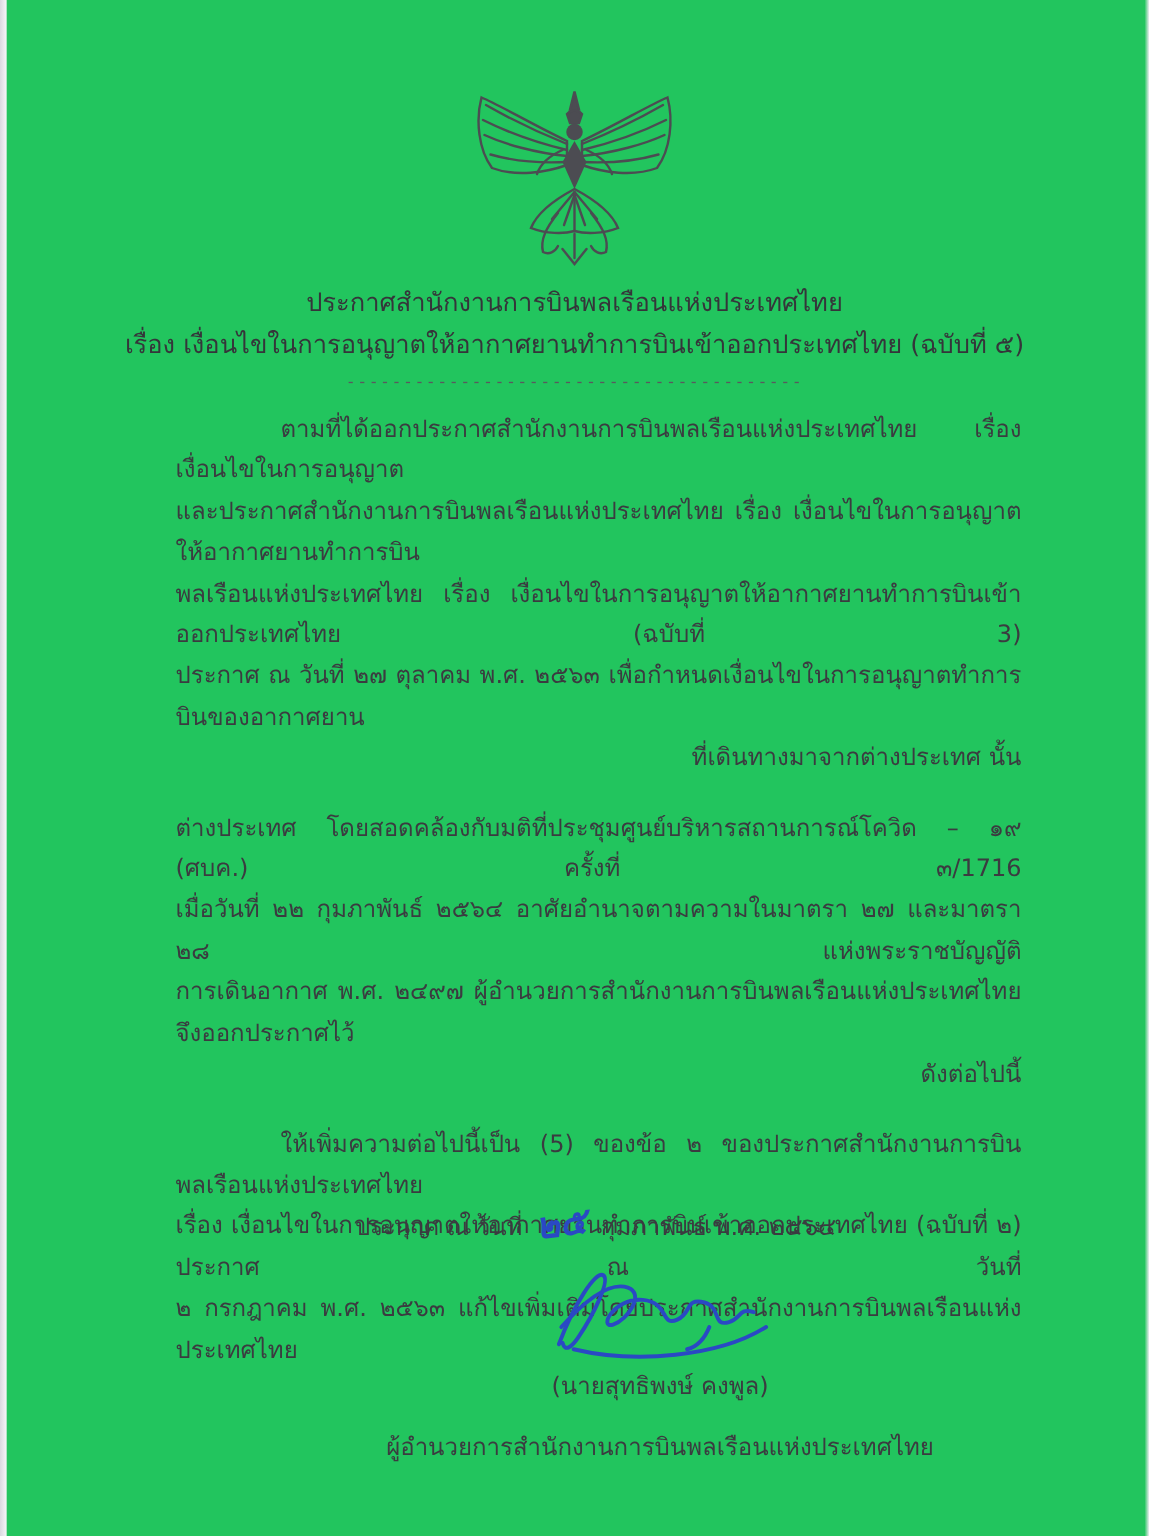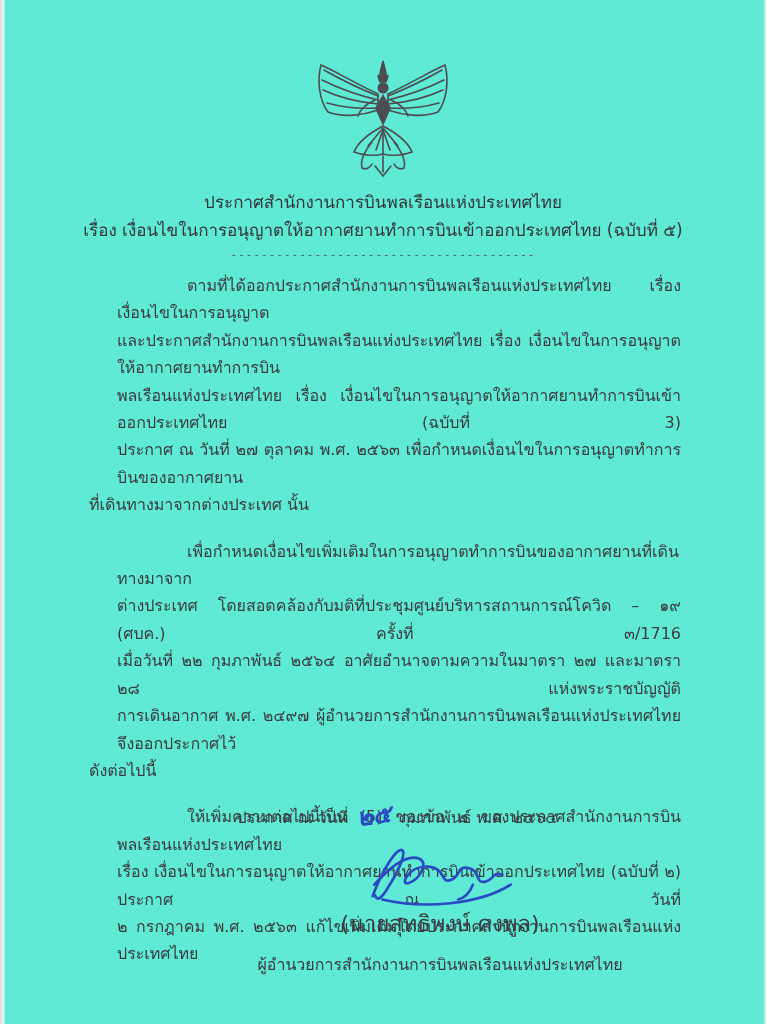--- a/index.html
+++ b/index.html
@@ -1,19 +1,19 @@
 <!DOCTYPE html>
 <html><head>
 <meta charset="utf-8">
 <style>
   html,body{margin:0;padding:0;background:#f4f4f6;}
   .page{
     position:relative;
     width:766px;height:1024px;
-    background:#5eead4;
+    background:#22c55e;
     overflow:hidden;
     font-family:"DejaVu Sans","Liberation Sans",sans-serif;
     color:#3b3b40;
   }
   .page::before{
     content:"";position:absolute;left:0;top:0;bottom:0;width:5px;
     background:linear-gradient(to right,#d9d9e0,#f3f3f6 80%,transparent);
   }
   .page::after{
     content:"";position:absolute;right:0;top:0;bottom:0;width:3px;
@@ -28,36 +28,36 @@
   .title-line{font-size:17px;line-height:28px;color:#35353a;}
   .divider{
     font-size:11px;letter-spacing:1px;color:#59595e;line-height:22px;
     font-family:"DejaVu Sans Mono","Liberation Mono",monospace;
   }
   .doc{
     position:absolute;left:89px;top:272px;width:592px;
     font-size:16px;line-height:27.4px;color:#3b3b40;
   }
   .para{margin:0 0 19px 0;}
-  .line{min-height:27.4px;white-space:nowrap;}
+  .line{min-height:27.4px;white-space:nowrap;text-align:right;}
   .j{white-space:normal;text-align:justify;text-align-last:justify;margin-left:28px;}
   .ind{text-indent:70px;}
   .signing{
     position:absolute;top:800px;left:190px;width:500px;text-align:center;
   }
   .dateline{
     font-size:16px;color:#3b3b40;padding-right:86px;line-height:30px;
   }
   .hand-day{
     display:inline-block;color:#2a49c4;font-size:24px;font-weight:bold;
     transform:rotate(-7deg);margin:0 4px;position:relative;top:1px;
     font-style:italic;
   }
   .sig-wrap{margin-top:4px;height:74px;}
-  .signer-name{font-size:22px;line-height:26px;}
+  .signer-name{font-size:16px;line-height:26px;}
   .signer-title{font-size:16px;line-height:26px;margin-top:15px;}
 </style>
 </head>
 <body>
 
 <div class="page">
 
   <div class="emblem">
     <svg width="150" height="124" viewBox="0 0 150 124" fill="none" stroke="#4c4c52" stroke-width="1.6" stroke-linecap="round">
 
@@ -112,21 +112,20 @@
 
     <div class="para">
       <div class="line j ind">ตามที่ได้ออกประกาศสำนักงานการบินพลเรือนแห่งประเทศไทย เรื่อง เงื่อนไขในการอนุญาต</div>
       <div class="line j">และประกาศสำนักงานการบินพลเรือนแห่งประเทศไทย เรื่อง เงื่อนไขในการอนุญาตให้อากาศยานทำการบิน</div>
       <div class="line j">พลเรือนแห่งประเทศไทย เรื่อง เงื่อนไขในการอนุญาตให้อากาศยานทำการบินเข้าออกประเทศไทย (ฉบับที่ 3)</div>
       <div class="line j">ประกาศ ณ วันที่ ๒๗ ตุลาคม พ.ศ. ๒๕๖๓ เพื่อกำหนดเงื่อนไขในการอนุญาตทำการบินของอากาศยาน</div>
       <div class="line">ที่เดินทางมาจากต่างประเทศ นั้น</div>
     </div>
 
     <div class="para">
-      <div class="line j ind">เพื่อกำหนดเงื่อนไขเพิ่มเติมในการอนุญาตทำการบินของอากาศยานที่เดินทางมาจาก</div>
       <div class="line j">ต่างประเทศ โดยสอดคล้องกับมติที่ประชุมศูนย์บริหารสถานการณ์โควิด – ๑๙ (ศบค.) ครั้งที่ ๓/1716</div>
       <div class="line j">เมื่อวันที่ ๒๒ กุมภาพันธ์ ๒๕๖๔ อาศัยอำนาจตามความในมาตรา ๒๗ และมาตรา ๒๘ แห่งพระราชบัญญัติ</div>
       <div class="line j">การเดินอากาศ พ.ศ. ๒๔๙๗ ผู้อำนวยการสำนักงานการบินพลเรือนแห่งประเทศไทยจึงออกประกาศไว้</div>
       <div class="line">ดังต่อไปนี้</div>
     </div>
 
     <div class="para" style="margin-bottom:0;">
       <div class="line j ind">ให้เพิ่มความต่อไปนี้เป็น (5) ของข้อ ๒ ของประกาศสำนักงานการบินพลเรือนแห่งประเทศไทย</div>
       <div class="line j">เรื่อง เงื่อนไขในการอนุญาตให้อากาศยานทำการบินเข้าออกประเทศไทย (ฉบับที่ ๒) ประกาศ ณ วันที่</div>
       <div class="line j">๒ กรกฎาคม พ.ศ. ๒๕๖๓ แก้ไขเพิ่มเติมโดยประกาศสำนักงานการบินพลเรือนแห่งประเทศไทย</div>

